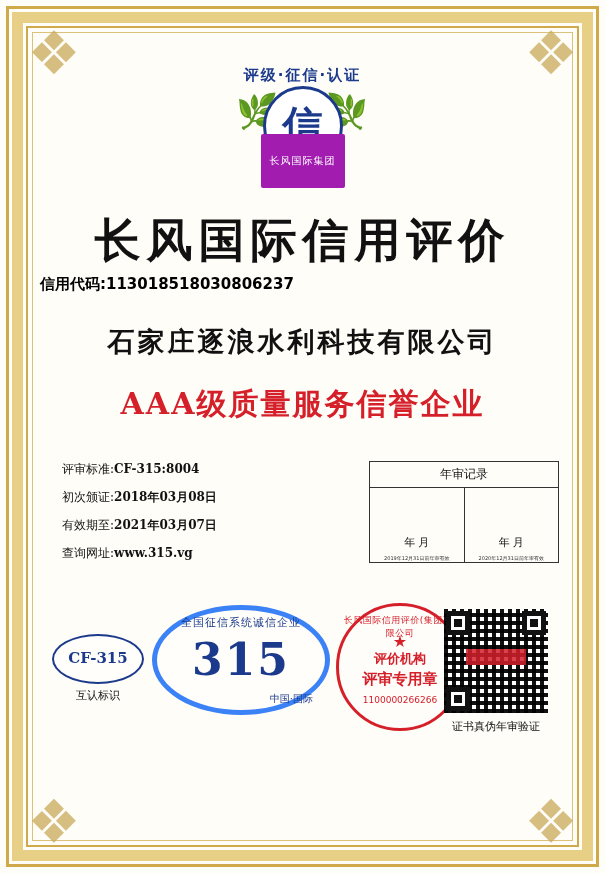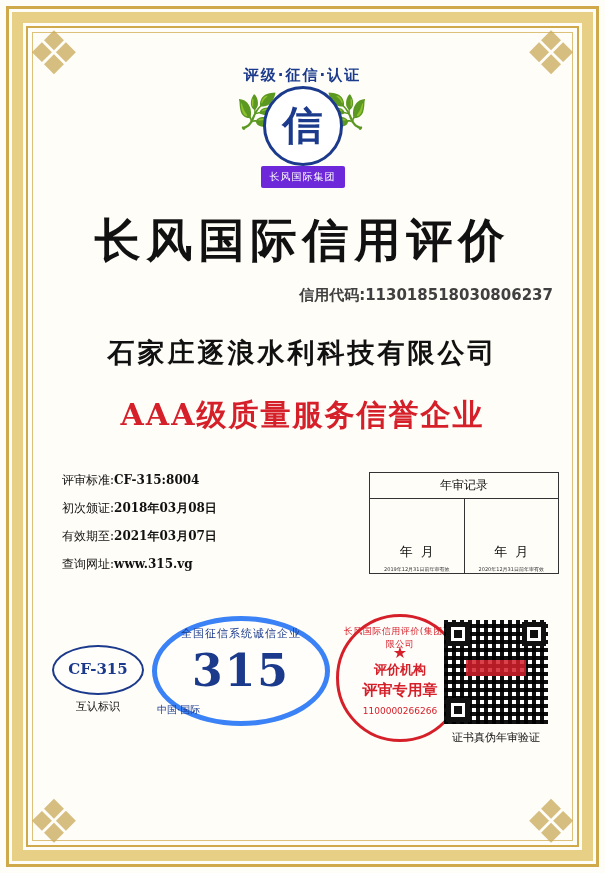--- a/index.html
+++ b/index.html
@@ -109,46 +109,46 @@
     color: #1b3a8c;
     font-size: 34px;
     line-height: 1;
   }
   .emblem .laurel-l { left: 24px; }
   .emblem .laurel-r { right: 24px; transform: scaleX(-1); }
   .emblem .ribbon {
     position: absolute;
     bottom: 4px; left: 50%;
     transform: translateX(-50%);
-    background: #6d28d9;
+    background: #a21caf;
     color: #ffffff;
     font-size: 10px;
-    padding: 4px 9px;
+    padding: 20px 9px;
     border-radius: 2px;
     white-space: nowrap;
     letter-spacing: 1px;
     font-family: "DejaVu Sans", sans-serif;
   }
 
   .main-title {
     text-align: center;
     font-size: 46px;
     font-weight: bold;
     letter-spacing: 6px;
     color: #111111;
     margin-top: 14px;
     font-family: "DejaVu Sans", sans-serif;
   }
   .credit-code {
-    text-align: right;
-    margin-top: 14px;
+    text-align: left;
+    margin-top: 3px;
     padding-right: 12px;
     font-size: 15px;
     font-weight: bold;
-    color: #404040;
+    color: #000000;
     font-family: "DejaVu Sans", sans-serif;
   }
   .company {
     text-align: center;
     margin-top: 30px;
     font-size: 27px;
     font-weight: bold;
     letter-spacing: 3px;
     color: #111111;
     font-family: "DejaVu Sans", sans-serif;
@@ -207,23 +207,23 @@
     flex: 1;
     position: relative;
     border-right: 1px solid #333;
   }
   .review-cell:last-child { border-right: none; }
   .review-cell .ym {
     position: absolute;
     bottom: 12px;
     width: 100%;
     text-align: center;
-    font-size: 13px;
+    font-size: 11px;
     color: #111;
-    font-family: Liberation Mono, monospace;
+    font-family: Liberation Sans, sans-serif;
   }
   .review-cell .note {
     position: absolute;
     bottom: 1px;
     width: 100%;
     text-align: center;
     font-size: 5px;
     color: #333;
     font-family: "DejaVu Sans", sans-serif;
   }
@@ -280,21 +280,21 @@
     left: 0; right: 0; top: 24px;
     text-align: center;
     font-size: 44px;
     font-weight: bold;
     font-family: "DejaVu Serif", serif;
     letter-spacing: 2px;
   }
   .oval315 .bot-text {
     position: absolute;
     bottom: 4px; left: 0; right: 12px;
-    text-align: left;
+    text-align: right;
     font-size: 10px;
     font-family: "DejaVu Sans", sans-serif;
   }
   
   .seal-red { left: 296px; top: 4px; width: 126px; }
   .round-red {
     position: relative;
     width: 122px; height: 122px;
     border: 3px solid #d5202a;
     border-radius: 50%;

